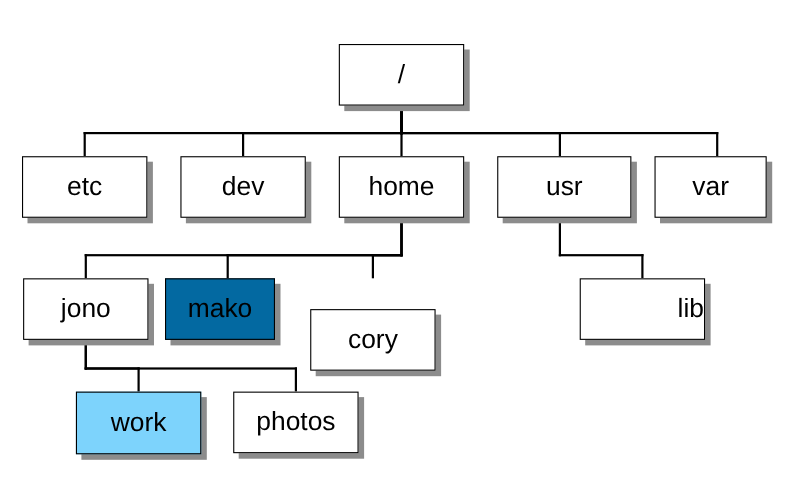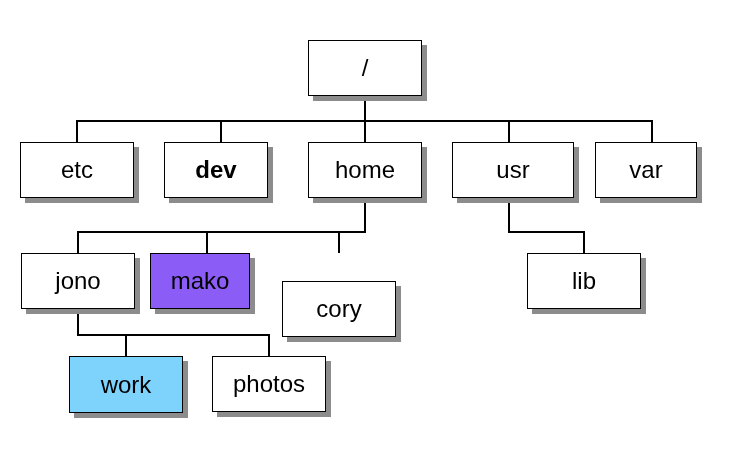--- a/index.html
+++ b/index.html
@@ -70,42 +70,42 @@
     <div class="connector" style="left: 125.25px; top: 334px; width: 1.5px; height: 22px; background: rgb(0, 0, 0);"></div>
     <div class="connector" style="left: 77.25px; top: 309px; width: 1.5px; height: 26.5px; background: rgb(0, 0, 0);"></div>
     <div class="connector" style="left: 77.25px; top: 334px; width: 192.5px; height: 1.5px; background: rgb(0, 0, 0);"></div>
     <div class="connector" style="left: 268.25px; top: 334px; width: 1.5px; height: 22px; background: rgb(0, 0, 0);"></div>
     <div class="tree-node" style="left: 308px; top: 40px; width: 114px; height: 56px; background: rgb(255, 255, 255); border-color: rgb(0, 0, 0); box-shadow: rgb(140, 140, 140) 5px 5px 0px;">
       <span>/</span>
     </div>
     <div class="tree-node" style="left: 20px; top: 142px; width: 114px; height: 56px; background: rgb(255, 255, 255); border-color: rgb(0, 0, 0); box-shadow: rgb(140, 140, 140) 5px 5px 0px;">
       <span>etc</span>
     </div>
-    <div class="tree-node" style="left: 164px; top: 142px; width: 104px; height: 56px; background: rgb(255, 255, 255); border-color: rgb(0, 0, 0); box-shadow: rgb(140, 140, 140) 5px 5px 0px; font-weight: bold;">
+    <div class="tree-node" style="left: 164px; top: 142px; width: 114px; height: 56px; background: rgb(255, 255, 255); border-color: rgb(0, 0, 0); box-shadow: rgb(140, 140, 140) 5px 5px 0px;">
       <span>dev</span>
     </div>
     <div class="tree-node" style="left: 308px; top: 142px; width: 114px; height: 56px; background: rgb(255, 255, 255); border-color: rgb(0, 0, 0); box-shadow: rgb(140, 140, 140) 5px 5px 0px;">
       <span>home</span>
     </div>
     <div class="tree-node" style="left: 452px; top: 142px; width: 122px; height: 56px; background: rgb(255, 255, 255); border-color: rgb(0, 0, 0); box-shadow: rgb(140, 140, 140) 5px 5px 0px;">
       <span>usr</span>
     </div>
     <div class="tree-node" style="left: 595px; top: 142px; width: 102px; height: 56px; background: rgb(255, 255, 255); border-color: rgb(0, 0, 0); box-shadow: rgb(140, 140, 140) 5px 5px 0px;">
       <span>var</span>
     </div>
     <div class="tree-node" style="left: 21px; top: 253px; width: 114px; height: 56px; background: rgb(255, 255, 255); border-color: rgb(0, 0, 0); box-shadow: rgb(140, 140, 140) 5px 5px 0px; justify-content: center;">
       <span>jono</span>
     </div>
-    <div class="tree-node" style="left: 150px; top: 253px; width: 100px; height: 56px; background: #8b5cf6; border-color: rgb(0, 0, 0); box-shadow: rgb(140, 140, 140) 5px 5px 0px;">
+    <div class="tree-node" style="left: 150px; top: 253px; width: 100px; height: 56px; background: #0369a1; border-color: rgb(0, 0, 0); box-shadow: rgb(140, 140, 140) 5px 5px 0px;">
       <span>mako</span>
     </div>
     <div class="tree-node" style="left: 282px; top: 253px; width: 114px; height: 56px; background: rgb(255, 255, 255); border-color: rgb(0, 0, 0); box-shadow: rgb(140, 140, 140) 5px 5px 0px; margin-top: 28px;">
       <span>cory</span>
     </div>
-    <div class="tree-node" style="left: 527px; top: 253px; width: 114px; height: 56px; background: rgb(255, 255, 255); border-color: rgb(0, 0, 0); box-shadow: rgb(140, 140, 140) 5px 5px 0px;">
+    <div class="tree-node" style="left: 527px; top: 253px; width: 114px; height: 56px; background: rgb(255, 255, 255); border-color: rgb(0, 0, 0); box-shadow: rgb(140, 140, 140) 5px 5px 0px; justify-content: flex-end;">
       <span>lib</span>
     </div>
     <div class="tree-node" style="left: 69px; top: 356px; width: 114px; height: 57px; background: #7dd3fc; border-color: rgb(0, 0, 0); box-shadow: rgb(140, 140, 140) 5px 5px 0px;">
       <span>work</span>
     </div>
     <div class="tree-node" style="left: 212px; top: 356px; width: 114px; height: 56px; background: rgb(255, 255, 255); border-color: rgb(0, 0, 0); box-shadow: rgb(140, 140, 140) 5px 5px 0px;">
       <span>photos</span>
     </div>
   </div>
 

